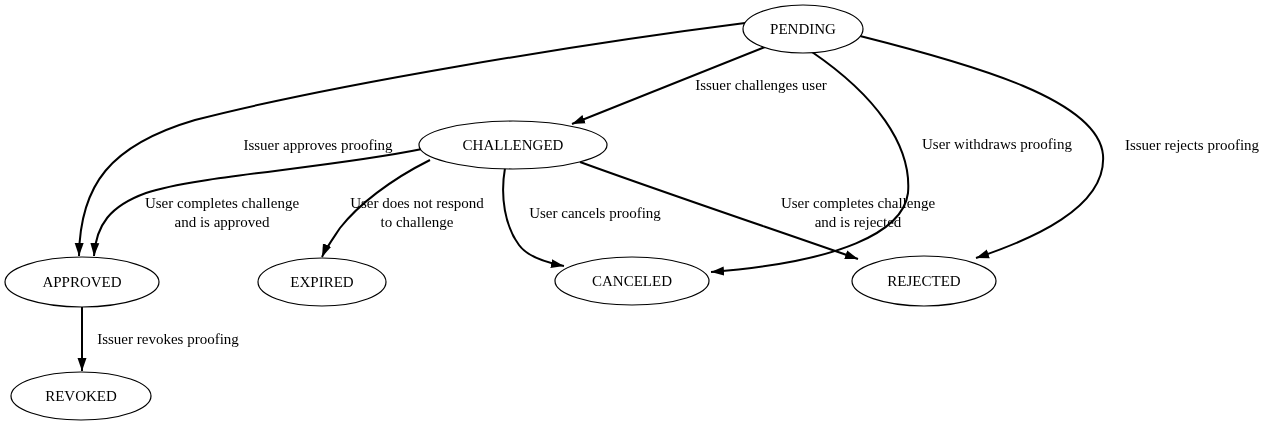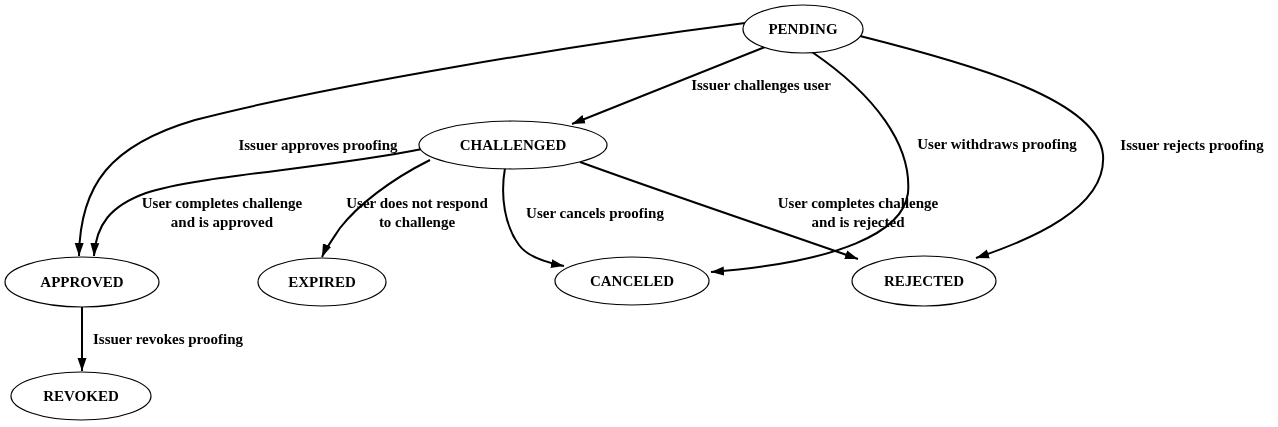--- a/index.html
+++ b/index.html
@@ -7,21 +7,20 @@
     padding: 0;
     background: #ffffff;
   }
   .canvas {
     position: relative;
     width: 1278px;
     height: 427px;
     background: #ffffff;
     overflow: hidden;
     font-family: "Liberation Serif", "DejaVu Serif", serif;
-    font-weight: bold;
   }
   svg text {
     font-family: "Liberation Serif", "DejaVu Serif", serif;
     fill: #000000;
   }
   svg .edge-path {
     fill: none;
     stroke: #000000;
     stroke-width: 2;
   }

